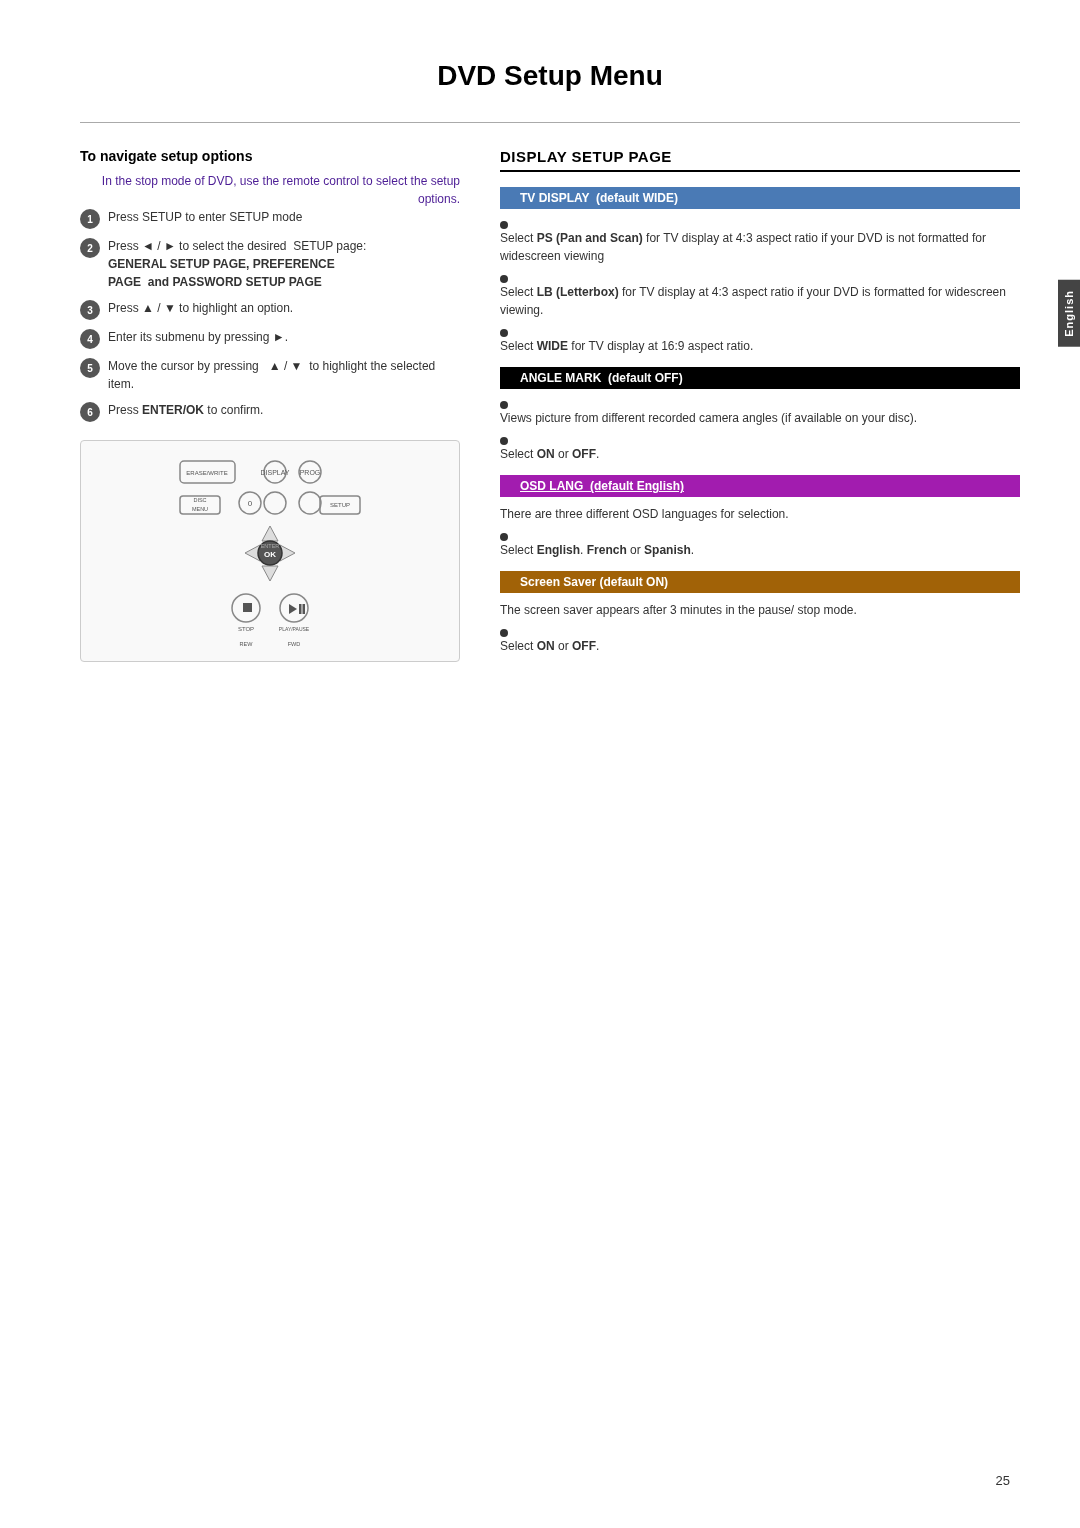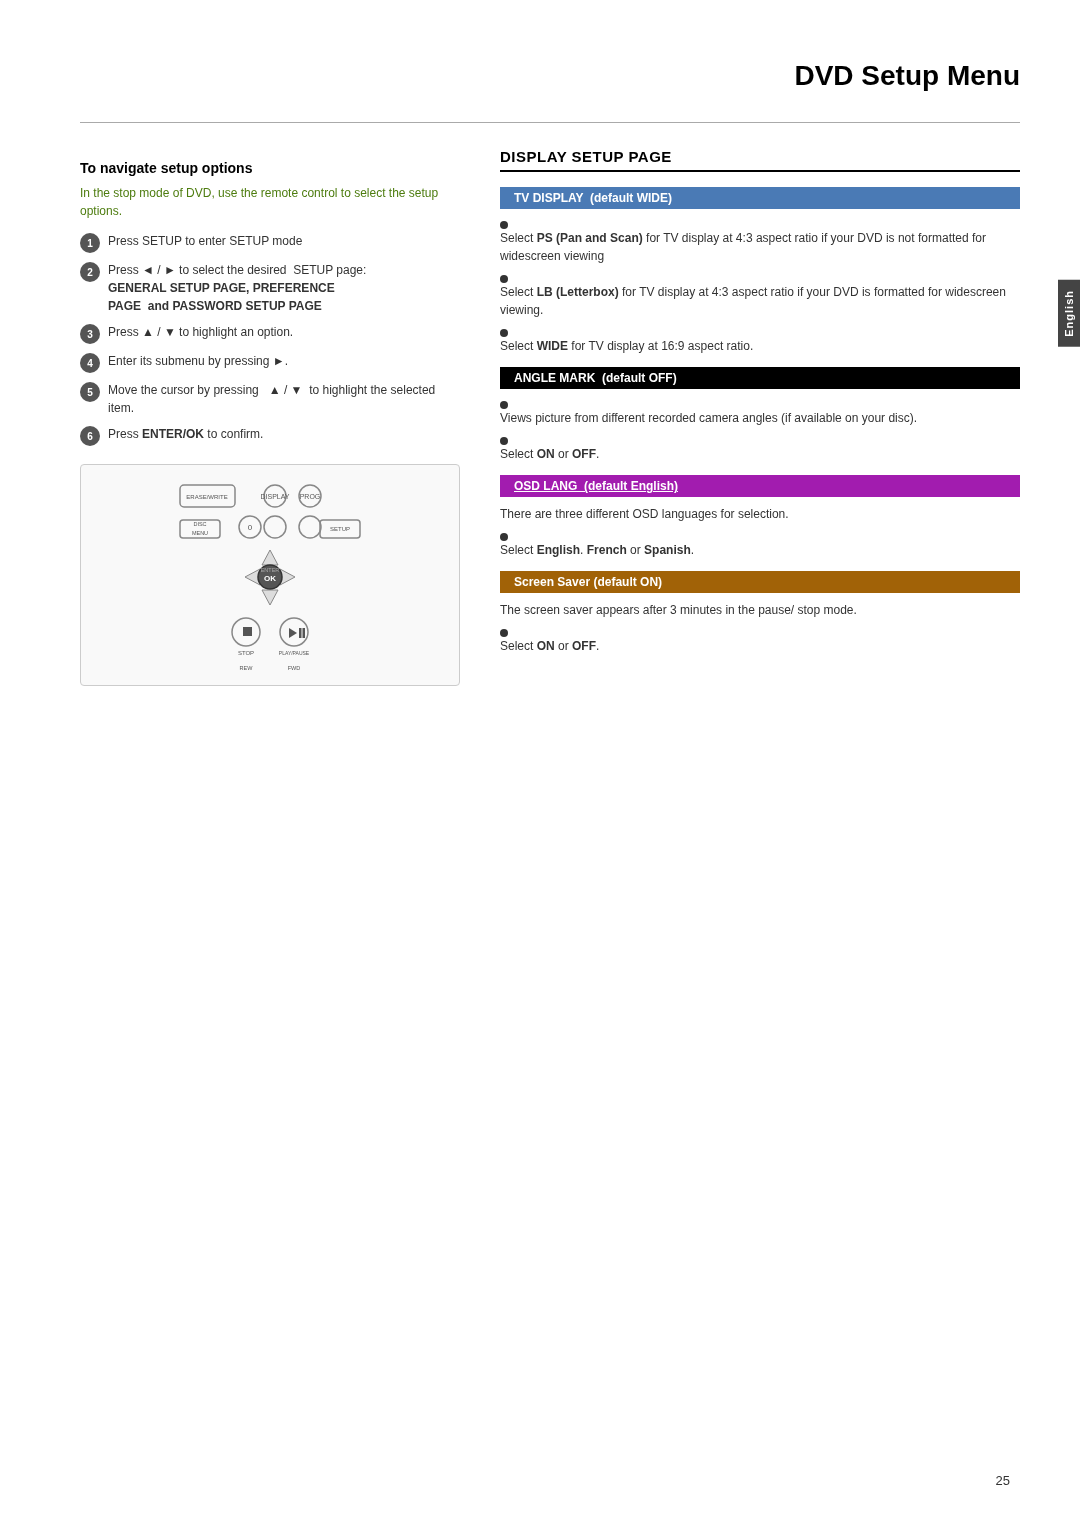--- a/index.html
+++ b/index.html
@@ -30,21 +30,21 @@
       font-size: 11px;
       font-weight: bold;
       writing-mode: vertical-rl;
       transform: rotate(180deg);
       padding: 10px 5px;
       letter-spacing: 1px;
     }
 
     
     .page-title {
-      text-align: right;
+      text-align: center;
       font-size: 28px;
       font-weight: bold;
       margin-bottom: 30px;
       color: #000;
     }
 
     
     .title-rule {
       border: none;
       border-top: 1px solid #aaa;
@@ -65,28 +65,27 @@
     .right-col {
       flex: 1;
     }
 
     
     .section-heading {
       font-size: 14px;
       font-weight: bold;
       margin-bottom: 8px;
       color: #000;
-      margin-top: 12px;
     }
 
     .intro-text {
       font-size: 12px;
-      color: #4d7c0f;
-      margin-bottom: 12px;
+      color: #4c1d95;
       line-height: 1.5;
+      text-align: right;
     }
 
     
     .step {
       display: flex;
       align-items: flex-start;
       margin-bottom: 8px;
       font-size: 12px;
       line-height: 1.5;
     }
@@ -143,21 +142,21 @@
       color: #000;
       letter-spacing: 0.5px;
     }
 
     
     .section-bar {
       background: #4a7ab5;
       color: #fff;
       font-size: 12px;
       font-weight: bold;
-      padding: 4px 14px;
+      padding: 4px 20px;
       margin-bottom: 8px;
       margin-top: 12px;
     }
 
     .section-bar.dark {
       background: #a21caf;
       text-decoration: underline;
     }
 
     .section-bar.medium {

